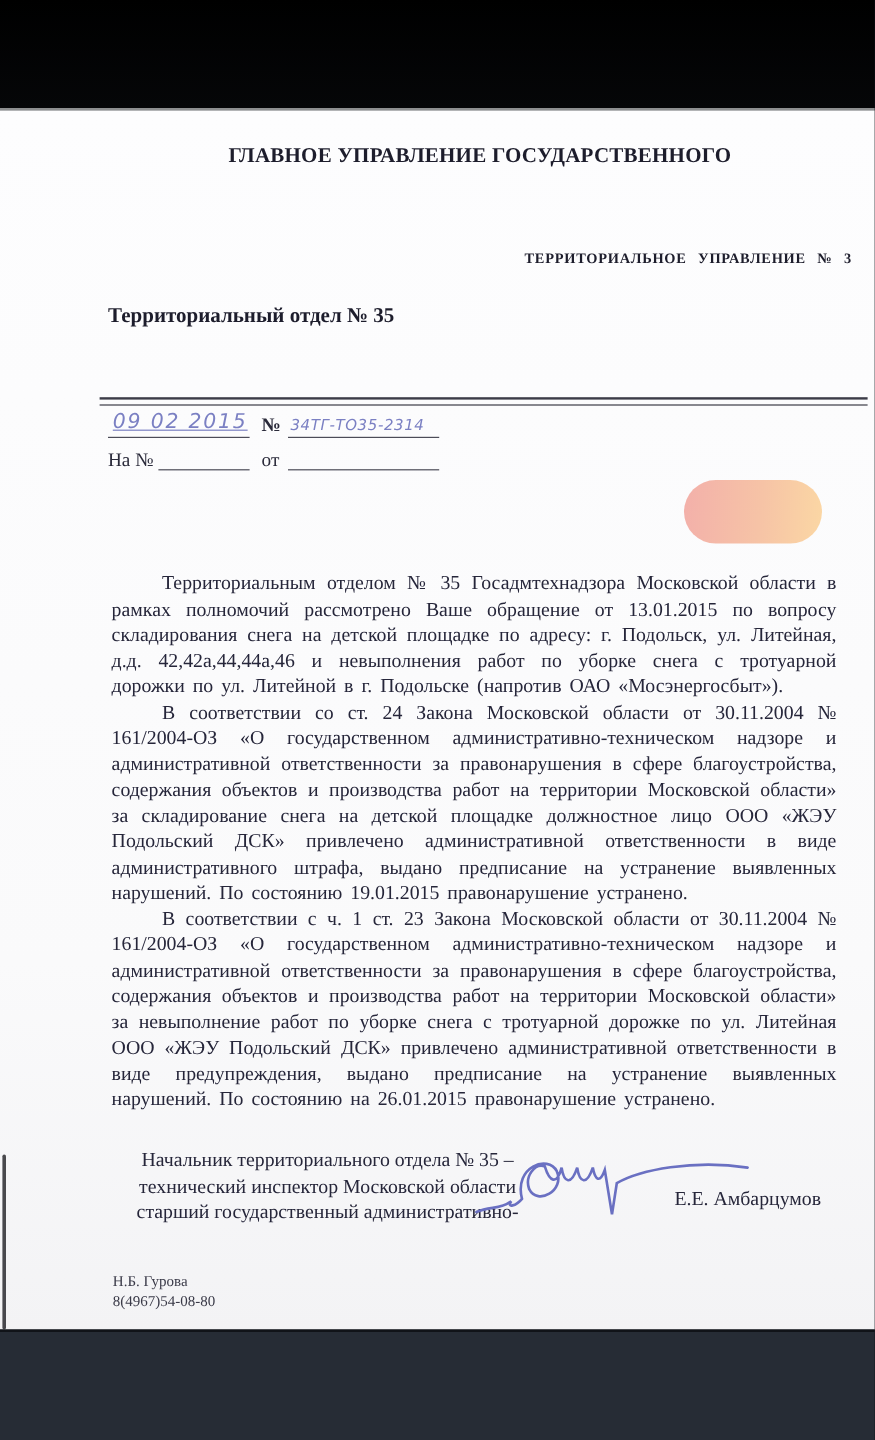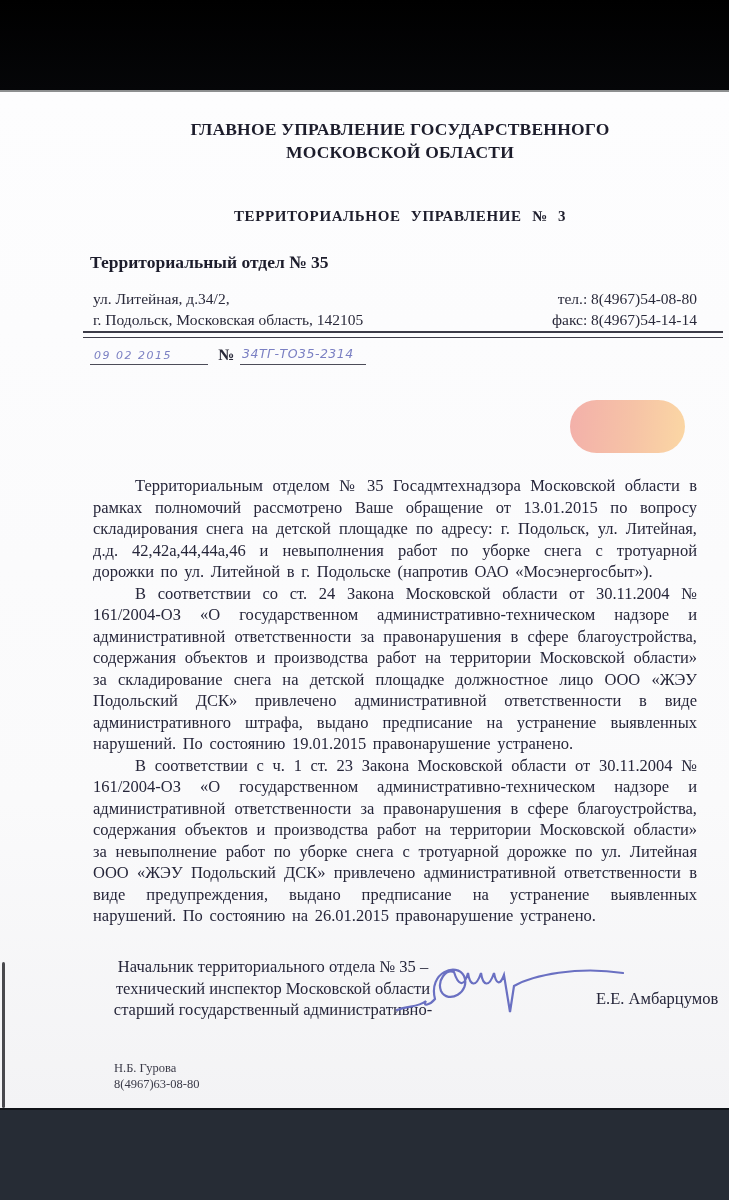--- a/index.html
+++ b/index.html
@@ -34,21 +34,21 @@
     background:rgba(15,15,20,.75);border-radius:2px;
   }
 
   .org-header{
     position:absolute;left:90px;top:26px;width:620px;
     text-align:center;font-weight:bold;font-size:17.5px;line-height:22.5px;
     color:#1d1d2c;letter-spacing:.2px;
   }
   .division{
     position:absolute;left:90px;top:116px;width:620px;
-    text-align:center;font-weight:bold;font-size:15px;color:#1d1d2c;
+    text-align:right;font-weight:bold;font-size:12px;color:#1d1d2c;
     letter-spacing:.6px;word-spacing:6px;
   }
   .department{
     position:absolute;left:90px;top:160px;width:620px;
     text-align:left;font-weight:bold;font-size:17.5px;color:#1d1d2c;
   }
 
   .contact{position:absolute;left:93px;top:196px;width:604px;
     font-size:15.5px;line-height:21px;color:#29293a;}
   .contact .right{position:absolute;right:0;top:0;text-align:right;}
@@ -58,21 +58,21 @@
     border-top:2.5px solid #3c3c48;border-bottom:1.2px solid #3c3c48;
   }
 
   .ref{position:absolute;left:90px;top:249px;width:300px;font-size:16px;color:#2a2a3a;}
   .ref-row{position:relative;height:27px;}
   .u-line{position:absolute;bottom:3px;border-bottom:1.4px solid #4c4c58;}
   .hand{
     font-family:"DejaVu Sans",sans-serif;font-style:italic;
     color:#7b80c3;letter-spacing:1.5px;
   }
-  .hand-date{position:absolute;left:4px;bottom:6px;font-size:11px;}
+  .hand-date{position:absolute;left:4px;bottom:6px;font-size:17px;text-decoration:underline;}
   .num-sign{position:absolute;left:128px;bottom:4px;font-weight:bold;}
   .hand-num{position:absolute;left:152px;bottom:7px;font-size:12.5px;letter-spacing:.5px;}
   .reply-label{position:absolute;left:0;bottom:2px;}
   .from-label{position:absolute;left:128px;bottom:2px;}
 
   .redaction-blob{
     position:absolute;left:570px;top:308px;width:115px;height:53px;
     border-radius:27px;
     background:linear-gradient(95deg,#f3b0aa 0%,#f6c3a6 55%,#fbd7a4 100%);
     filter:blur(.4px);
@@ -83,62 +83,59 @@
     font-size:16.5px;line-height:21.5px;color:#26263a;
     text-align:justify;word-spacing:2.5px;
   }
   .body-text p{margin:0;text-indent:42px;}
 
   .sig-titles{
     position:absolute;left:93px;top:864px;width:360px;
     font-size:16.5px;line-height:21.5px;color:#26263a;text-align:center;
   }
   .sig-svg{position:absolute;left:393px;top:868px;width:237px;height:66px;}
-  .sig-name{position:absolute;left:596px;top:897px;font-size:16.5px;color:#26263a;white-space:nowrap;}
+  .sig-name{position:absolute;left:562px;top:897px;font-size:16.5px;color:#26263a;white-space:nowrap;}
 
   .exec-footer{
     position:absolute;left:94px;top:968px;
-    font-size:12.5px;line-height:16px;color:#3a3a48;margin-left:20px;
+    font-size:12.5px;line-height:16px;color:#3a3a48;
   }
 </style>
 </head>
 <body>
 
 <div class="screen">
 
   <div class="top-bar"></div>
 
   <div class="page">
     <div class="page-edge-shadow"></div>
 
     <div class="org-header">
       <div>ГЛАВНОЕ УПРАВЛЕНИЕ ГОСУДАРСТВЕННОГО</div>
-      <div>МОСКОВСКОЙ ОБЛАСТИ</div>
     </div>
 
     <div class="division">ТЕРРИТОРИАЛЬНОЕ УПРАВЛЕНИЕ № 3</div>
     <div class="department">Территориальный отдел № 35</div>
 
-    <div class="contact">
-      <div>ул. Литейная, д.34/2,</div>
-      <div>г. Подольск, Московская область, 142105</div>
-      <div class="right">
-        <div>тел.: 8(4967)54-08-80</div>
-        <div>факс: 8(4967)54-14-14</div>
-      </div>
-    </div>
 
     <div class="double-rule"></div>
 
     <div class="ref">
       <div class="ref-row">
         <span class="hand hand-date">09 02 2015</span>
         <span class="u-line" style="left:0;width:118px;"></span>
         <span class="num-sign">№</span>
         <span class="hand hand-num">34ТГ-ТО35-2314</span>
+        <span class="u-line" style="left:150px;width:126px;"></span>
+      </div>
+      <div class="ref-row">
+        <span class="reply-label">На №</span>
+        <span class="u-line" style="left:42px;width:76px;"></span>
+        <span class="from-label">от</span>
         <span class="u-line" style="left:150px;width:126px;"></span>
       </div>
     </div>
 
     <div class="redaction-blob"></div>
 
     <div class="body-text">
       <p>Территориальным отделом № 35 Госадмтехнадзора Московской области в рамках полномочий рассмотрено Ваше обращение от 13.01.2015 по вопросу складирования снега на детской площадке по адресу: г. Подольск, ул. Литейная, д.д. 42,42а,44,44а,46 и невыполнения работ по уборке снега с тротуарной дорожки по ул. Литейной в г. Подольске (напротив ОАО «Мосэнергосбыт»).</p>
       <p>В соответствии со ст. 24 Закона Московской области от 30.11.2004 № 161/2004-ОЗ «О государственном административно-техническом надзоре и административной ответственности за правонарушения в сфере благоустройства, содержания объектов и производства работ на территории Московской области» за складирование снега на детской площадке должностное лицо ООО «ЖЭУ Подольский ДСК» привлечено административной ответственности в виде административного штрафа, выдано предписание на устранение выявленных нарушений. По состоянию 19.01.2015 правонарушение устранено.</p>
       <p>В соответствии с ч. 1 ст. 23 Закона Московской области от 30.11.2004 № 161/2004-ОЗ «О государственном административно-техническом надзоре и административной ответственности за правонарушения в сфере благоустройства, содержания объектов и производства работ на территории Московской области» за невыполнение работ по уборке снега с тротуарной дорожке по ул. Литейная ООО «ЖЭУ Подольский ДСК» привлечено административной ответственности в виде предупреждения, выдано предписание на устранение выявленных нарушений. По состоянию на 26.01.2015 правонарушение устранено.</p>
@@ -155,18 +152,18 @@
                C 35 12, 64 2, 71 16 C 78 32, 55 45, 48 31 C 44 20, 53 9, 61 12
                C 65 25, 71 28, 75 13 C 77 26, 83 28, 88 13 C 90 26, 96 28, 101 13
                C 103 24, 107 26, 111 15 L 117 52 L 121 26
                C 140 15, 185 6, 230 13" fill="none" stroke="#6a70c2" stroke-width="2.2" stroke-linecap="round"></path>
     </svg>
 
     <div class="sig-name">Е.Е. Амбарцумов</div>
 
     <div class="exec-footer">
       <div>Н.Б. Гурова</div>
-      <div>8(4967)63-08-80</div>
+      <div>8(4967)54-08-80</div>
     </div>
   </div>
 
   <div class="bottom-bar"></div>
 </div>
 
 </body></html>

